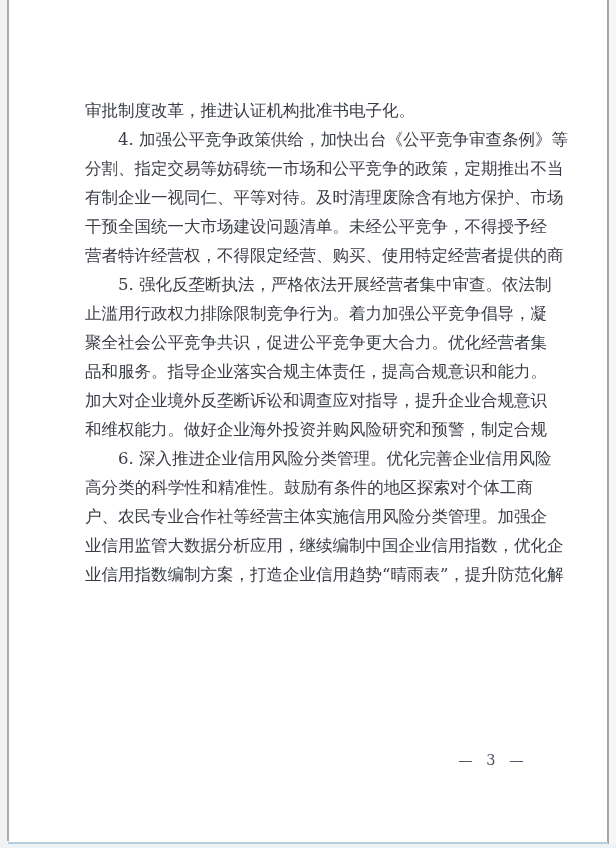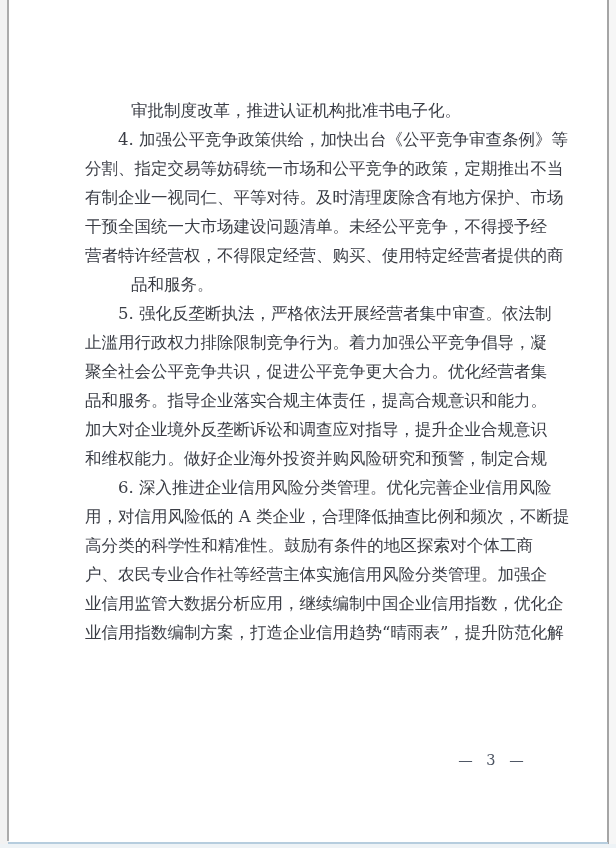--- a/index.html
+++ b/index.html
@@ -73,21 +73,20 @@
   .line {
     height: 29px;
     line-height: 29px;
     text-align: justify;
     text-align-last: justify;
     text-justify: inter-character;
     white-space: nowrap;
   }
   .line.noj {
     text-align-last: left;
-    margin-left: 46px;
   }
   .line.ind {
     text-indent: 33px;
   }
   .page-number {
     position: absolute;
     left: 422px;
     top: 750px;
     width: 120px;
     text-align: center;
@@ -101,29 +100,27 @@
 <body>
 
 <div class="page">
   <div class="text-block">
     <div class="line noj">审批制度改革，推进认证机构批准书电子化。</div>
     <div class="line ind">4. 加强公平竞争政策供给，加快出台《公平竞争审查条例》等</div>
     <div class="line">分割、指定交易等妨碍统一市场和公平竞争的政策，定期推出不当</div>
     <div class="line">有制企业一视同仁、平等对待。及时清理废除含有地方保护、市场</div>
     <div class="line">干预全国统一大市场建设问题清单。未经公平竞争，不得授予经</div>
     <div class="line">营者特许经营权，不得限定经营、购买、使用特定经营者提供的商</div>
-    <div class="line noj">品和服务。</div>
     <div class="line ind">5. 强化反垄断执法，严格依法开展经营者集中审查。依法制</div>
     <div class="line">止滥用行政权力排除限制竞争行为。着力加强公平竞争倡导，凝</div>
     <div class="line">聚全社会公平竞争共识，促进公平竞争更大合力。优化经营者集</div>
     <div class="line">品和服务。指导企业落实合规主体责任，提高合规意识和能力。</div>
     <div class="line">加大对企业境外反垄断诉讼和调查应对指导，提升企业合规意识</div>
     <div class="line">和维权能力。做好企业海外投资并购风险研究和预警，制定合规</div>
     <div class="line ind">6. 深入推进企业信用风险分类管理。优化完善企业信用风险</div>
-    <div class="line">用，对信用风险低的 A 类企业，合理降低抽查比例和频次，不断提</div>
     <div class="line">高分类的科学性和精准性。鼓励有条件的地区探索对个体工商</div>
     <div class="line">户、农民专业合作社等经营主体实施信用风险分类管理。加强企</div>
     <div class="line">业信用监管大数据分析应用，继续编制中国企业信用指数，优化企</div>
     <div class="line">业信用指数编制方案，打造企业信用趋势“晴雨表”，提升防范化解</div>
   </div>
   <div class="page-number">— 3 —</div>
 </div>
 
 <div class="edge-left"></div>
 <div class="strip-right"></div>

